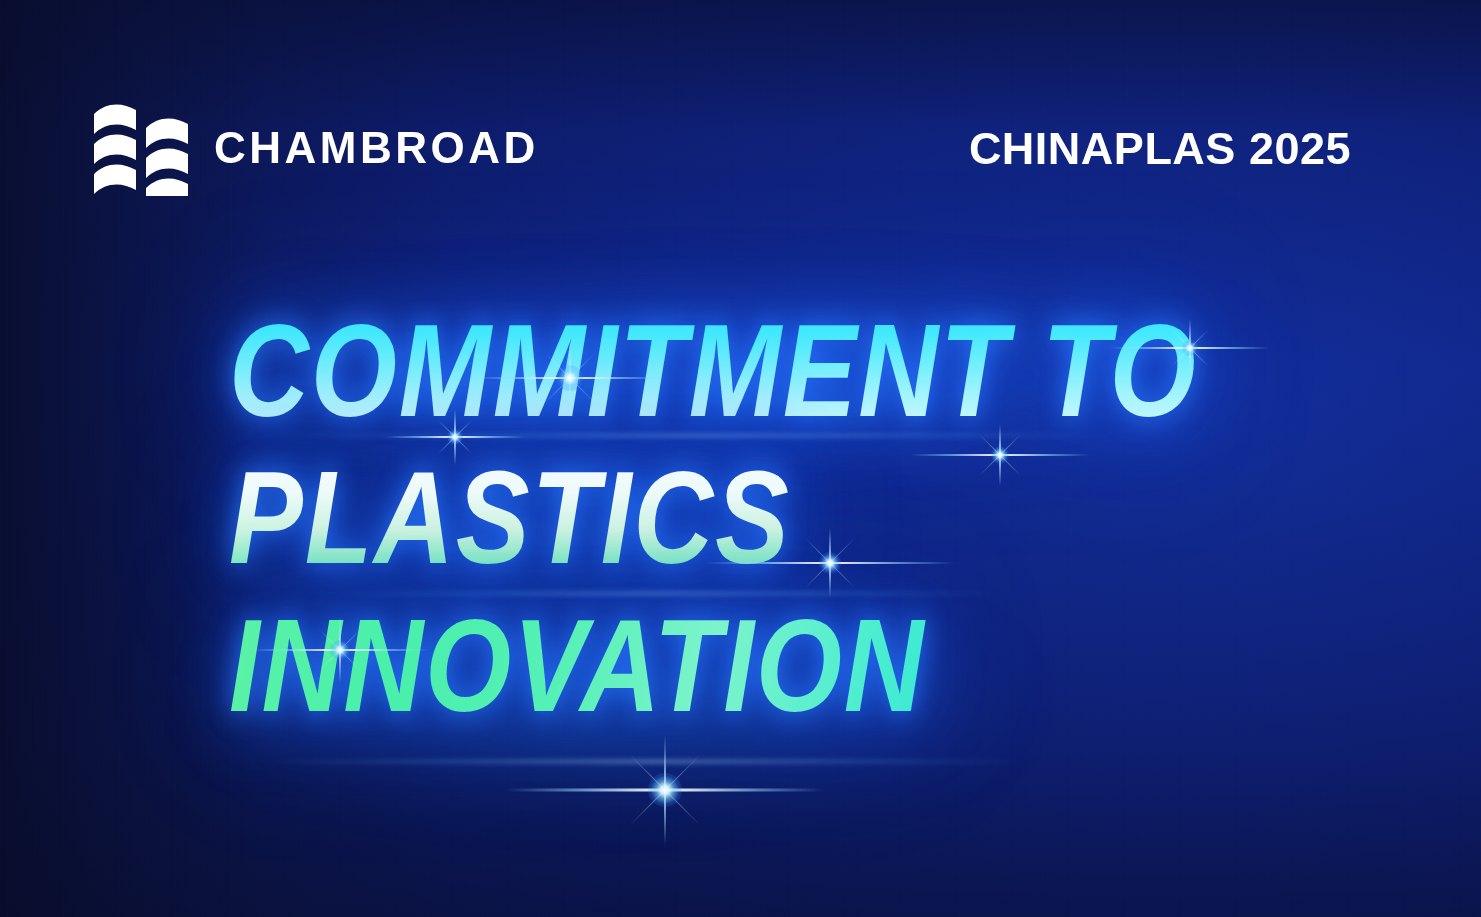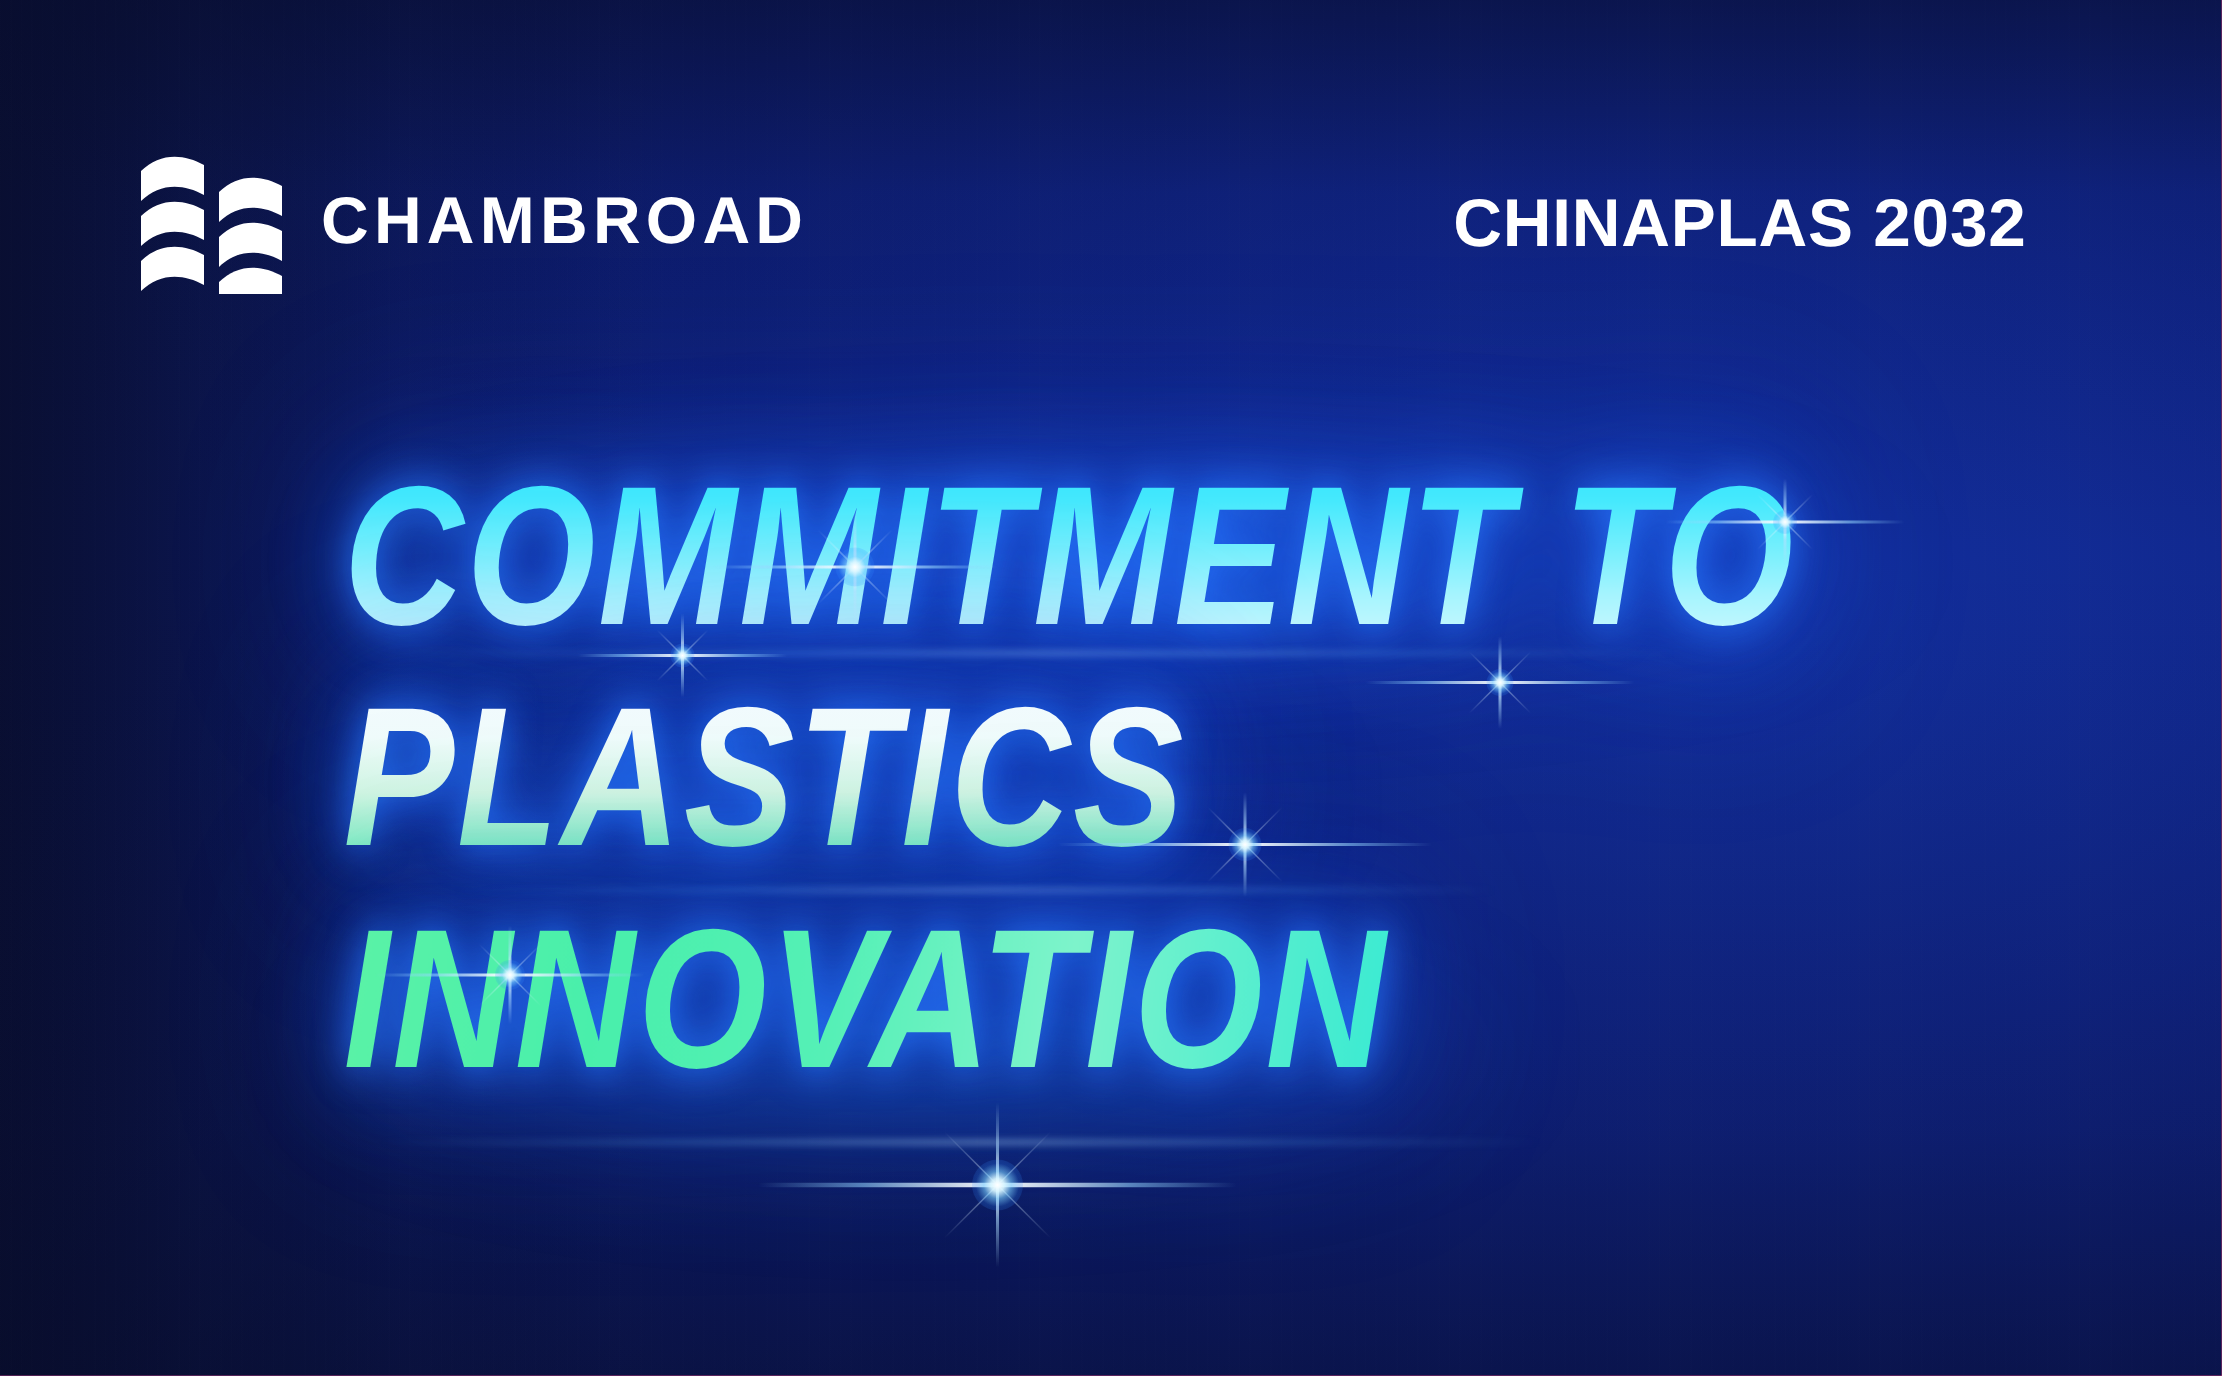--- a/index.html
+++ b/index.html
@@ -12,21 +12,21 @@
     background:#0b1335;
     font-family:"Liberation Sans", sans-serif;
   }
 
   
   .banner {
     position:relative;
     width:1481px;
     height:917px;
     overflow:hidden;
-    background:#ec4899;
+    background:#0369a1;
   }
 
   
   .bg-base {
     position:absolute; inset:0;
     background:
       radial-gradient(135% 115% at 78% 46%,
         #13309f 0%,
         #102588 26%,
         #0d1c6d 48%,
@@ -326,21 +326,21 @@
           <path d="M2,74 C14,62 30,62 44,70 L44,90 C30,82 14,82 2,94 Z"></path>
 
           <path d="M54,28 C66,16 82,16 96,24 L96,44 C82,36 66,36 54,48 Z"></path>
           <path d="M54,58 C66,46 82,46 96,54 L96,74 C82,66 66,66 54,78 Z"></path>
           <path d="M54,88 C66,76 82,76 96,84 L96,96 L54,96 Z"></path>
         </g>
       </svg>
       <span class="brand-name">CHAMBROAD</span>
     </div>
 
-    <div class="event-name">CHINAPLAS 2032</div>
+    <div class="event-name">CHINAPLAS 2025</div>
   </div>
 
   <div class="headline">
     <div class="hl-line hl-1">COMMITMENT TO</div>
     <div class="hl-line hl-2">PLASTICS</div>
     <div class="hl-line hl-3">INNOVATION</div>
   </div>
 
   <div class="light-band band-1"></div>
   <div class="light-band band-2"></div>

